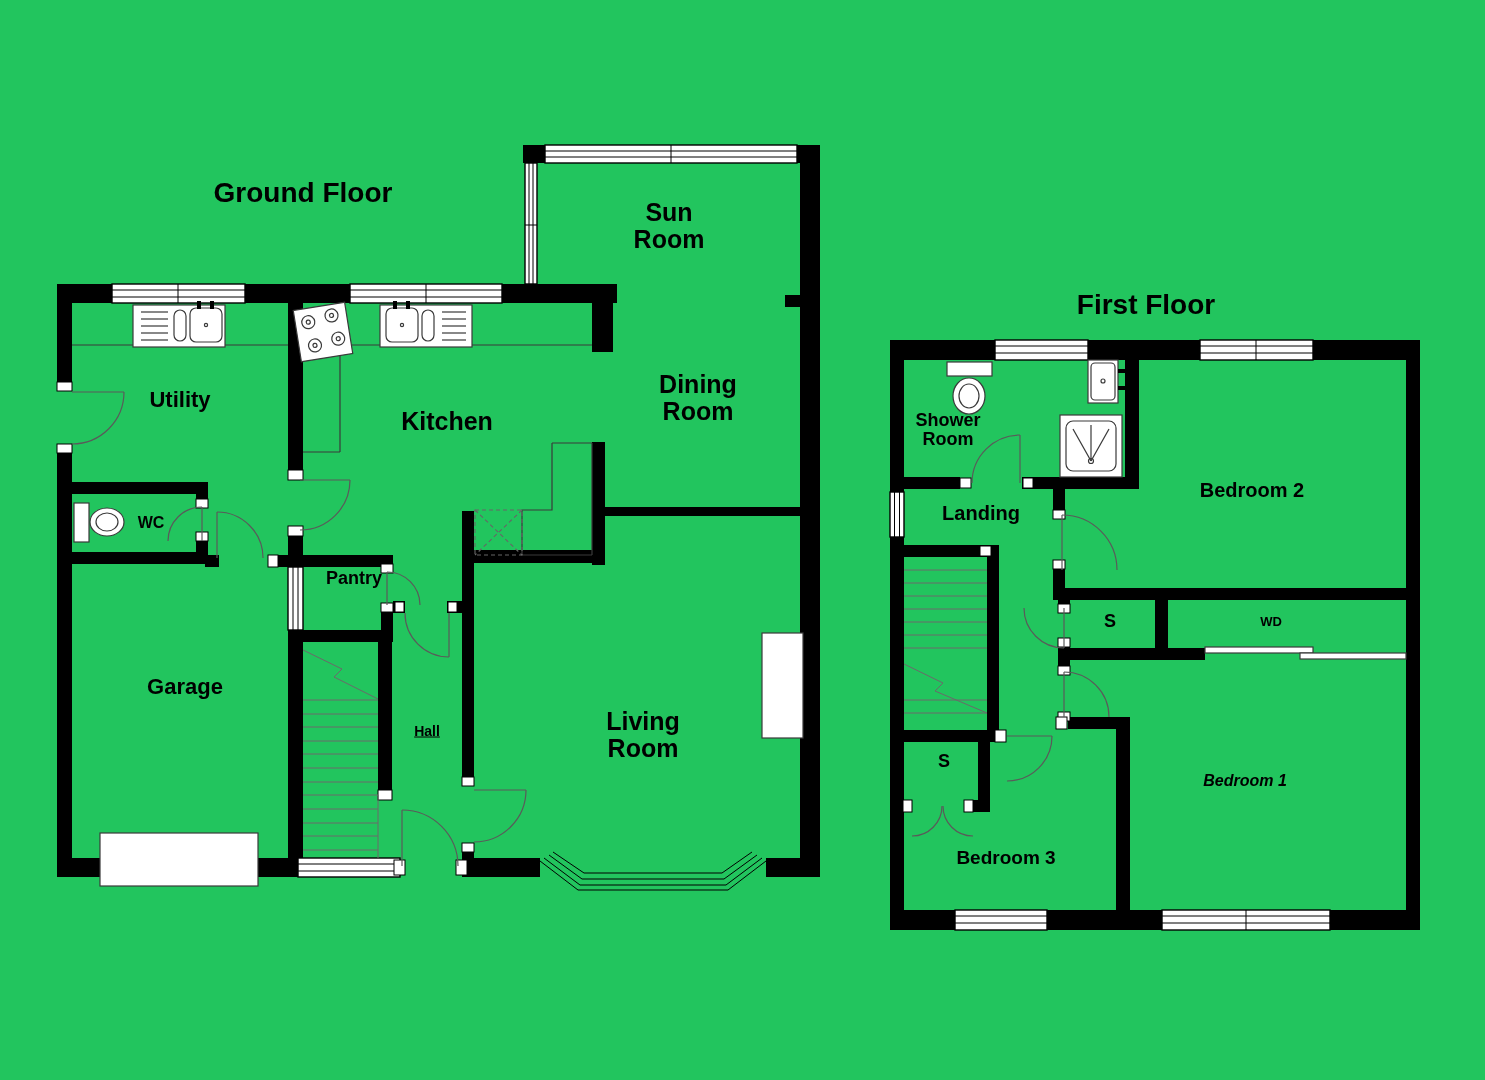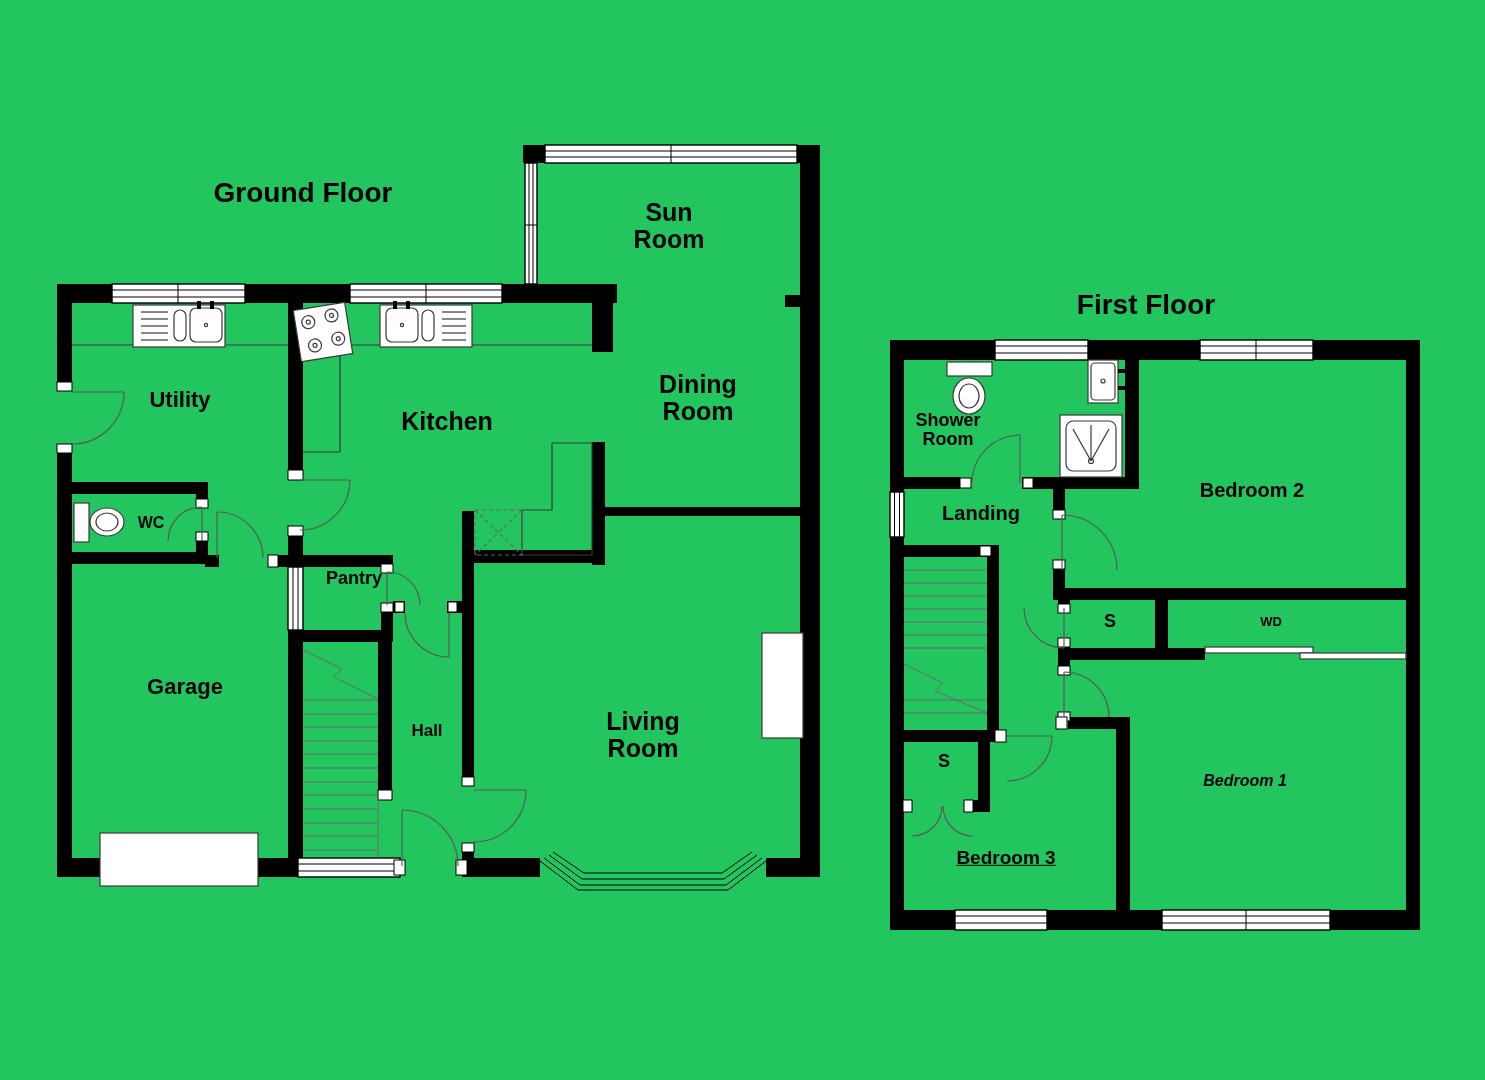--- a/index.html
+++ b/index.html
@@ -397,28 +397,28 @@
   <div class="lbl" style="left:303px;top:193px;font-size:28px;">Ground Floor</div>
   <div class="lbl" style="left:669px;top:226px;font-size:25px;">Sun
 Room</div>
   <div class="lbl" style="left:698px;top:398px;font-size:25px;">Dining
 Room</div>
   <div class="lbl" style="left:447px;top:421px;font-size:25px;">Kitchen</div>
   <div class="lbl" style="left:180px;top:400px;font-size:22px;">Utility</div>
   <div class="lbl" style="left:151px;top:523px;font-size:16px;">WC</div>
   <div class="lbl" style="left:340px;top:579px;font-size:18px;margin-left:14px;">Pantry</div>
   <div class="lbl" style="left:185px;top:687px;font-size:22px;">Garage</div>
-  <div class="lbl" style="left:427px;top:731px;font-size:17px;">Hall</div>
+  <div class="lbl" style="left:427px;top:731px;font-size:14px;text-decoration:underline;">Hall</div>
   <div class="lbl" style="left:643px;top:695px;font-size:25px;margin-top:40px;">Living
 Room</div>
 
   <div class="lbl" style="left:1140px;top:305px;font-size:28px;margin-left:6px;">First Floor</div>
   <div class="lbl" style="left:948px;top:430px;font-size:18px;text-align:center;">Shower
 Room</div>
   <div class="lbl" style="left:981px;top:514px;font-size:20px;">Landing</div>
   <div class="lbl" style="left:1238px;top:491px;font-size:20px;margin-left:14px;">Bedroom 2</div>
   <div class="lbl" style="left:1110px;top:622px;font-size:18px;">S</div>
   <div class="lbl" style="left:1271px;top:622px;font-size:13px;">WD</div>
   <div class="lbl" style="left:1245px;top:781px;font-size:16px;font-style:italic;">Bedroom 1</div>
   <div class="lbl" style="left:944px;top:762px;font-size:18px;">S</div>
-  <div class="lbl" style="left:1006px;top:858px;font-size:19px;text-decoration:underline;">Bedroom 3</div>
+  <div class="lbl" style="left:1006px;top:858px;font-size:19px;">Bedroom 3</div>
 
 </div>
 
 </body></html>

